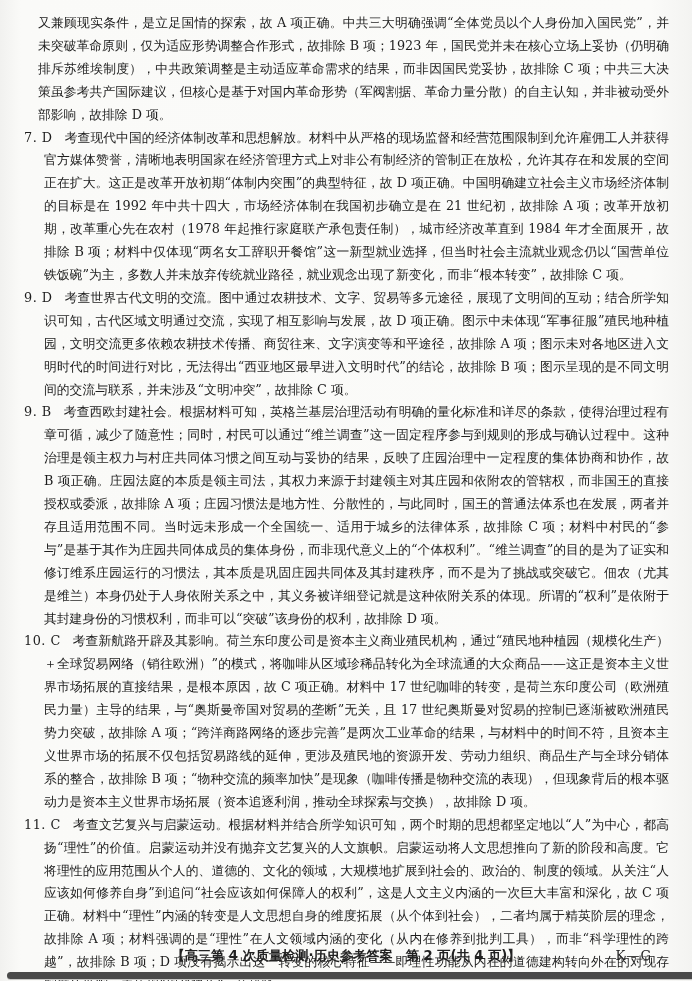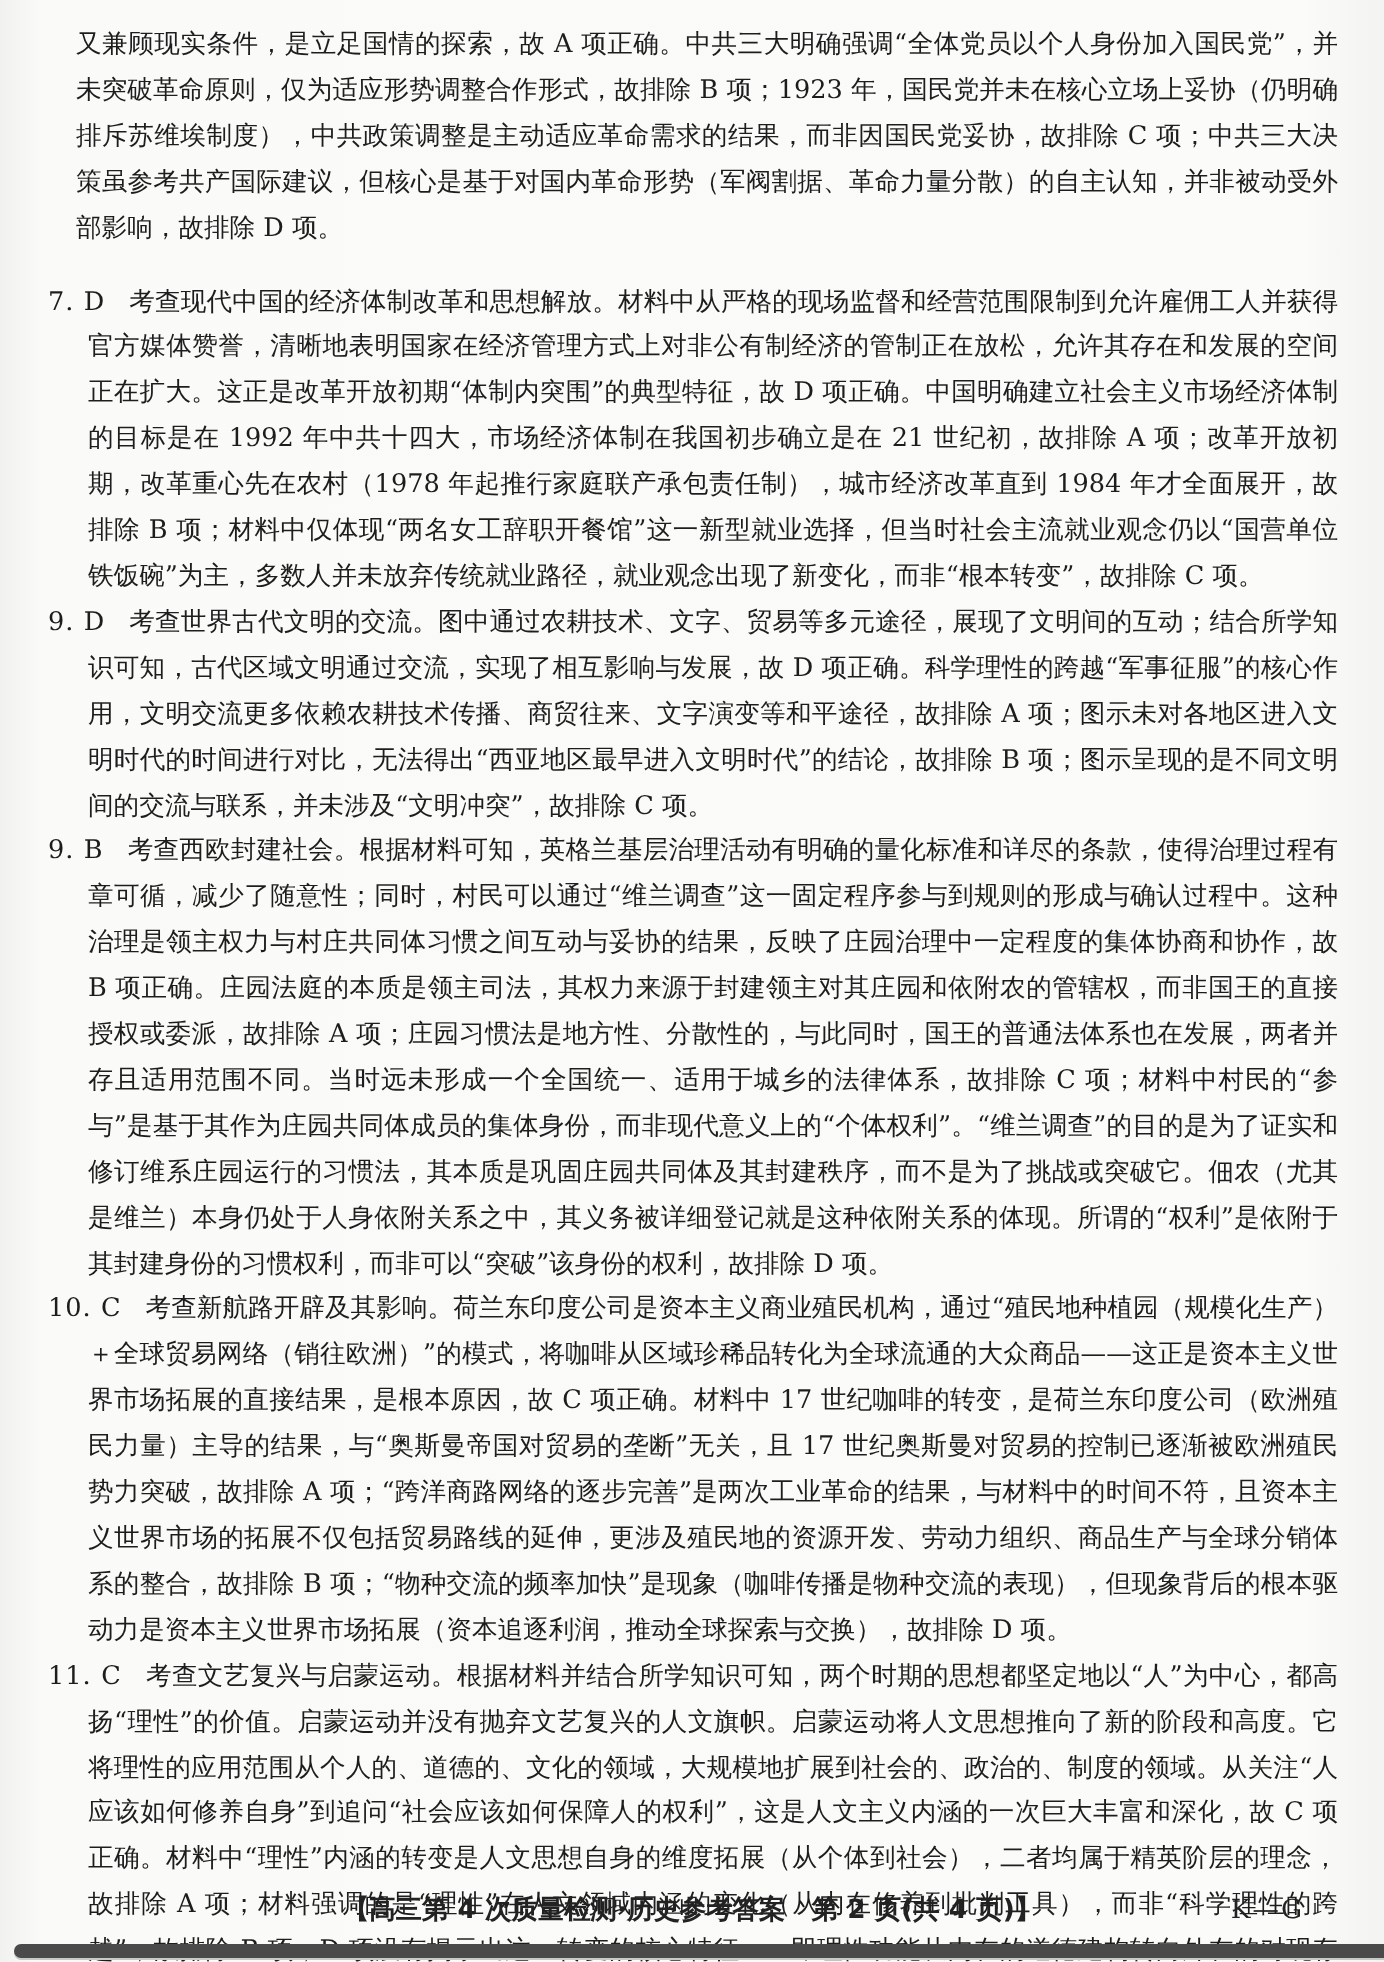--- a/index.html
+++ b/index.html
@@ -24,21 +24,21 @@
     position: absolute;
     top: 12px;
     left: 24px;
     right: 23px;
     font-size: 12.8px;
     line-height: 22.9px;
     text-align: justify;
     text-justify: inter-ideograph;
   }
   .cont-para {
-    margin: 0 0 14px 14px;
+    margin: 0 0 0 14px;
   }
   .item {
     margin: 0 0 0 20px;
     text-indent: -20px;
   }
   .item .num {
     white-space: pre;
     letter-spacing: 0.5px;
   }
   .item .gap {
@@ -88,21 +88,21 @@
 <div class="page">
   <div class="content">
 
     <p class="cont-para">又兼顾现实条件，是立足国情的探索，故 A 项正确。中共三大明确强调“全体党员以个人身份加入国民党”，并未突破革命原则，仅为适应形势调整合作形式，故排除 B 项；1923 年，国民党并未在核心立场上妥协（仍明确排斥苏维埃制度），中共政策调整是主动适应革命需求的结果，而非因国民党妥协，故排除 C 项；中共三大决策虽参考共产国际建议，但核心是基于对国内革命形势（军阀割据、革命力量分散）的自主认知，并非被动受外部影响，故排除 D 项。</p>
 
     <div class="item">
       <span class="num">7. D</span><span class="gap"></span><span class="txt">考查现代中国的经济体制改革和思想解放。材料中从严格的现场监督和经营范围限制到允许雇佣工人并获得官方媒体赞誉，清晰地表明国家在经济管理方式上对非公有制经济的管制正在放松，允许其存在和发展的空间正在扩大。这正是改革开放初期“体制内突围”的典型特征，故 D 项正确。中国明确建立社会主义市场经济体制的目标是在 1992 年中共十四大，市场经济体制在我国初步确立是在 21 世纪初，故排除 A 项；改革开放初期，改革重心先在农村（1978 年起推行家庭联产承包责任制），城市经济改革直到 1984 年才全面展开，故排除 B 项；材料中仅体现“两名女工辞职开餐馆”这一新型就业选择，但当时社会主流就业观念仍以“国营单位铁饭碗”为主，多数人并未放弃传统就业路径，就业观念出现了新变化，而非“根本转变”，故排除 C 项。</span>
     </div>
 
     <div class="item">
-      <span class="num">9. D</span><span class="gap"></span><span class="txt">考查世界古代文明的交流。图中通过农耕技术、文字、贸易等多元途径，展现了文明间的互动；结合所学知识可知，古代区域文明通过交流，实现了相互影响与发展，故 D 项正确。科学理性的跨越“军事征服”的核心作用，文明交流更多依赖农耕技术传播、商贸往来、文字演变等和平途径，故排除 A 项；图示未对各地区进入文明时代的时间进行对比，无法得出“西亚地区最早进入文明时代”的结论，故排除 B 项；图示呈现的是不同文明间的交流与联系，并未涉及“文明冲突”，故排除 C 项。</span>
+      <span class="num">9. D</span><span class="gap"></span><span class="txt">考查世界古代文明的交流。图中通过农耕技术、文字、贸易等多元途径，展现了文明间的互动；结合所学知识可知，古代区域文明通过交流，实现了相互影响与发展，故 D 项正确。图示中未体现“军事征服”殖民地种植园，文明交流更多依赖农耕技术传播、商贸往来、文字演变等和平途径，故排除 A 项；图示未对各地区进入文明时代的时间进行对比，无法得出“西亚地区最早进入文明时代”的结论，故排除 B 项；图示呈现的是不同文明间的交流与联系，并未涉及“文明冲突”，故排除 C 项。</span>
     </div>
 
     <div class="item">
       <span class="num">9. B</span><span class="gap"></span><span class="txt">考查西欧封建社会。根据材料可知，英格兰基层治理活动有明确的量化标准和详尽的条款，使得治理过程有章可循，减少了随意性；同时，村民可以通过“维兰调查”这一固定程序参与到规则的形成与确认过程中。这种治理是领主权力与村庄共同体习惯之间互动与妥协的结果，反映了庄园治理中一定程度的集体协商和协作，故 B 项正确。庄园法庭的本质是领主司法，其权力来源于封建领主对其庄园和依附农的管辖权，而非国王的直接授权或委派，故排除 A 项；庄园习惯法是地方性、分散性的，与此同时，国王的普通法体系也在发展，两者并存且适用范围不同。当时远未形成一个全国统一、适用于城乡的法律体系，故排除 C 项；材料中村民的“参与”是基于其作为庄园共同体成员的集体身份，而非现代意义上的“个体权利”。“维兰调查”的目的是为了证实和修订维系庄园运行的习惯法，其本质是巩固庄园共同体及其封建秩序，而不是为了挑战或突破它。佃农（尤其是维兰）本身仍处于人身依附关系之中，其义务被详细登记就是这种依附关系的体现。所谓的“权利”是依附于其封建身份的习惯权利，而非可以“突破”该身份的权利，故排除 D 项。</span>
     </div>
 
     <div class="item">
       <span class="num">10. C</span><span class="gap"></span><span class="txt">考查新航路开辟及其影响。荷兰东印度公司是资本主义商业殖民机构，通过“殖民地种植园（规模化生产）＋全球贸易网络（销往欧洲）”的模式，将咖啡从区域珍稀品转化为全球流通的大众商品——这正是资本主义世界市场拓展的直接结果，是根本原因，故 C 项正确。材料中 17 世纪咖啡的转变，是荷兰东印度公司（欧洲殖民力量）主导的结果，与“奥斯曼帝国对贸易的垄断”无关，且 17 世纪奥斯曼对贸易的控制已逐渐被欧洲殖民势力突破，故排除 A 项；“跨洋商路网络的逐步完善”是两次工业革命的结果，与材料中的时间不符，且资本主义世界市场的拓展不仅包括贸易路线的延伸，更涉及殖民地的资源开发、劳动力组织、商品生产与全球分销体系的整合，故排除 B 项；“物种交流的频率加快”是现象（咖啡传播是物种交流的表现），但现象背后的根本驱动力是资本主义世界市场拓展（资本追逐利润，推动全球探索与交换），故排除 D 项。</span>
     </div>
 

